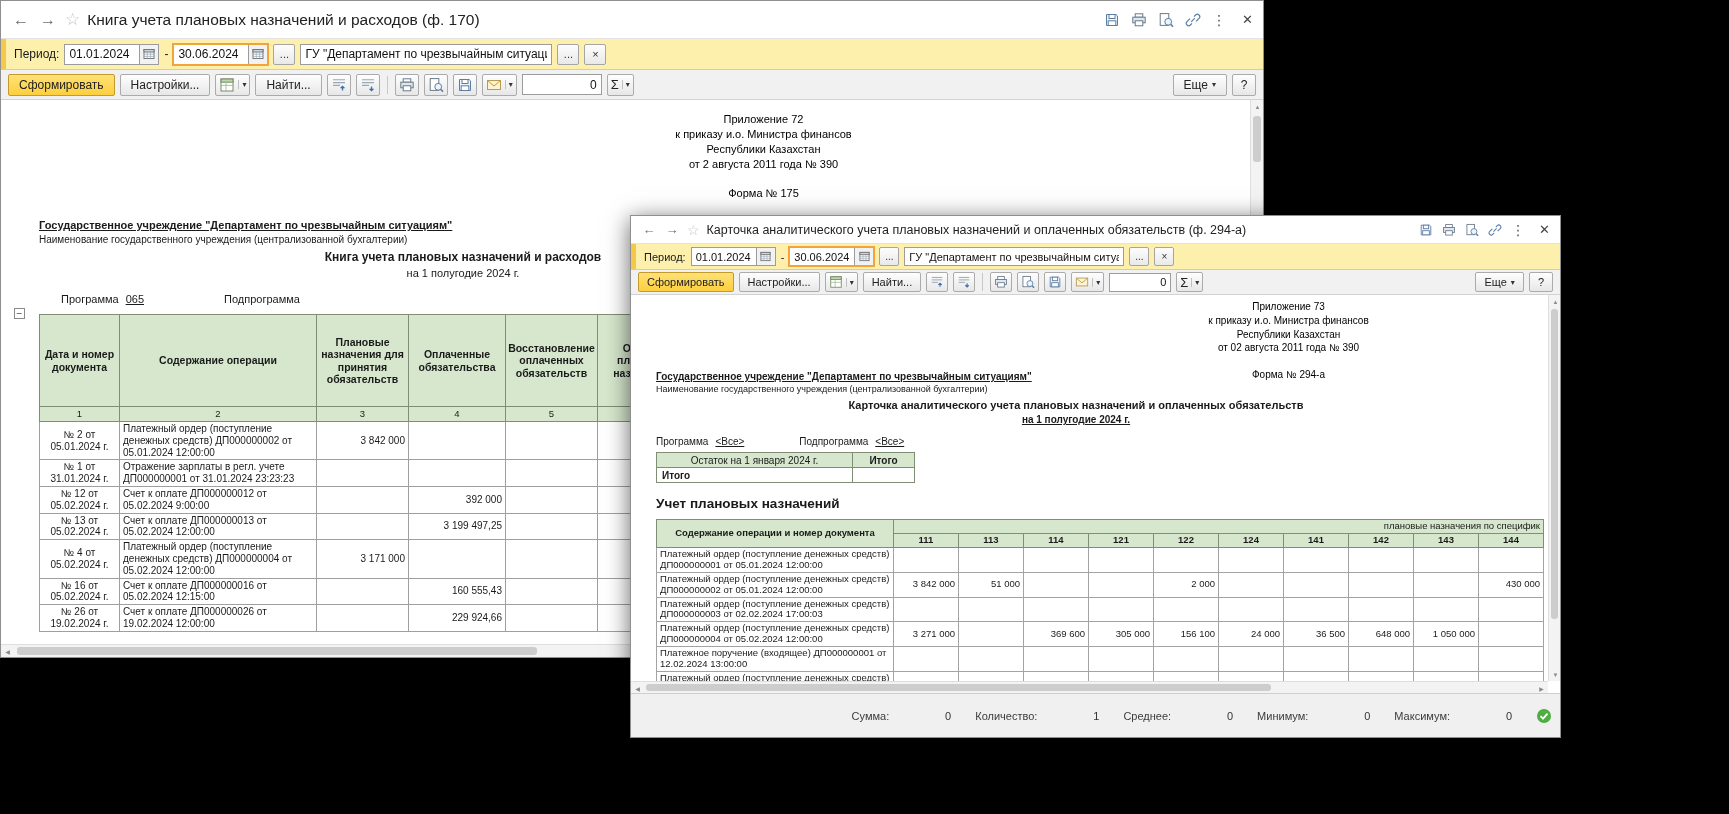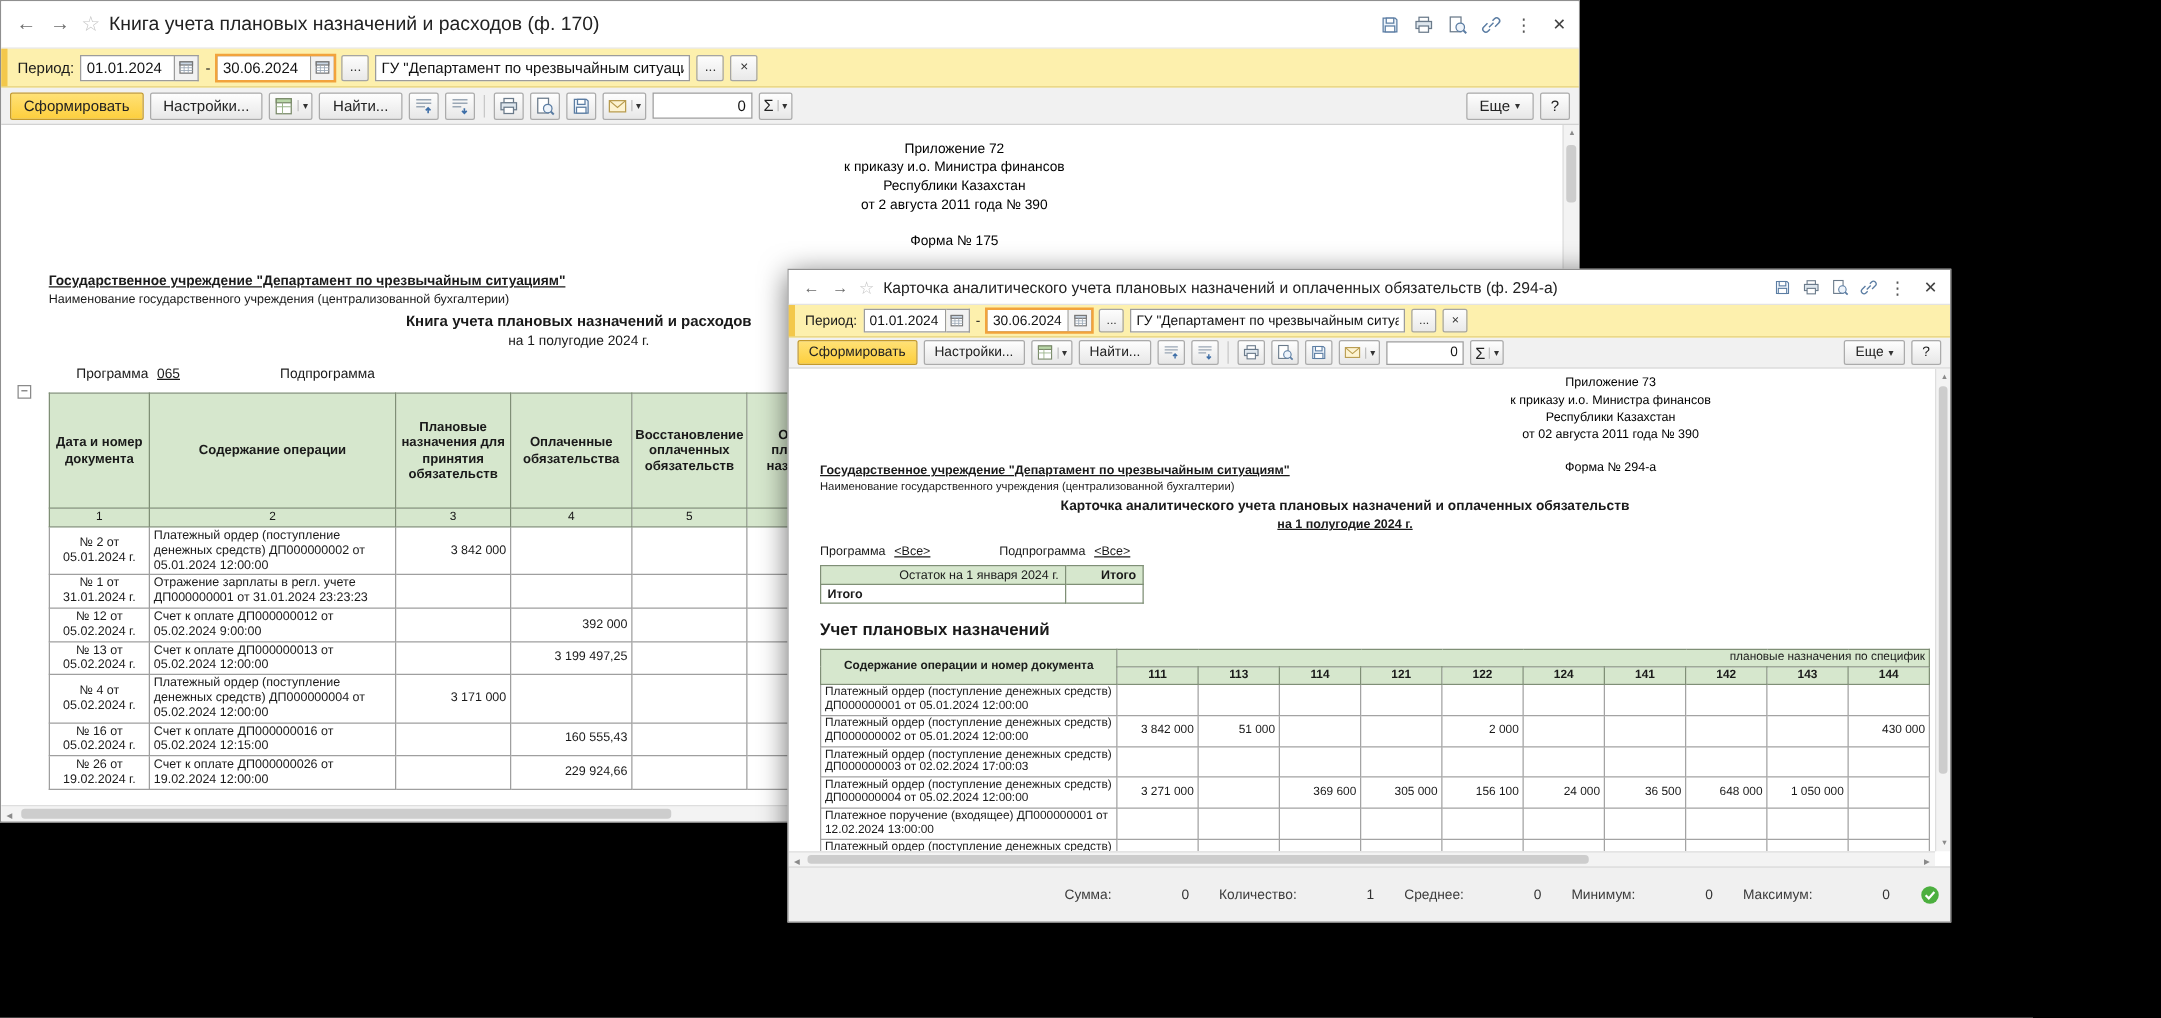--- a/index.html
+++ b/index.html
@@ -109,21 +109,21 @@
   table.book thead td{background:#d6e7cd;border-color:#7f8f76;font-weight:bold;text-align:center;font-size:10.5px;padding:3px 2px}
   table.book thead tr.big td{height:92px}
   table.book tr.nums td{font-weight:normal;height:15px;font-size:9.5px;padding:0}
   .c-doc{text-align:center}
   .c-content{text-align:left}
   .c-num{text-align:right;white-space:nowrap}
 
   
   table.balance{position:absolute;left:25px;top:157px;border-collapse:collapse;table-layout:fixed}
   table.balance td{border:1px solid #7f8f76;font-size:10px;padding:1px 5px;height:15px}
-  table.balance td.g{background:#d6e7cd;text-align:right}
+  table.balance td.g{background:#d6e7cd;text-align:center}
   table.balance td.b{font-weight:bold}
 
   .section-title{position:absolute;left:25px;top:201px;font-size:13.5px;font-weight:bold}
 
   table.plan{position:absolute;left:25px;top:224px;border-collapse:collapse;table-layout:fixed}
   table.plan td{border:1px solid #a3a3a3;font-size:9.5px;padding:1px 3px;vertical-align:middle;line-height:1.15;overflow:hidden}
   table.plan thead td{background:#d6e7cd;border-color:#7f8f76}
   .p-dochdr{font-weight:bold;text-align:center}
   .p-band{text-align:right;height:13px}
   .pcode{font-weight:bold;text-align:center;height:13px}

